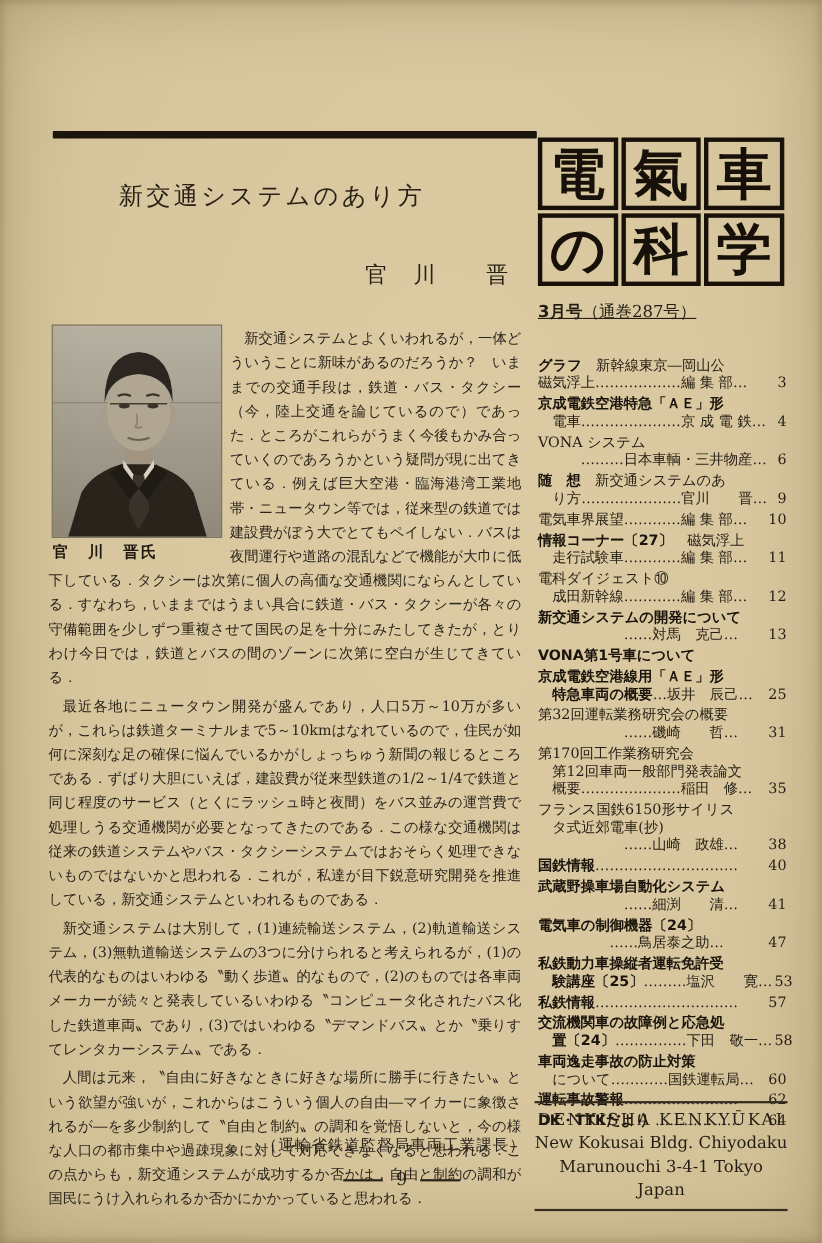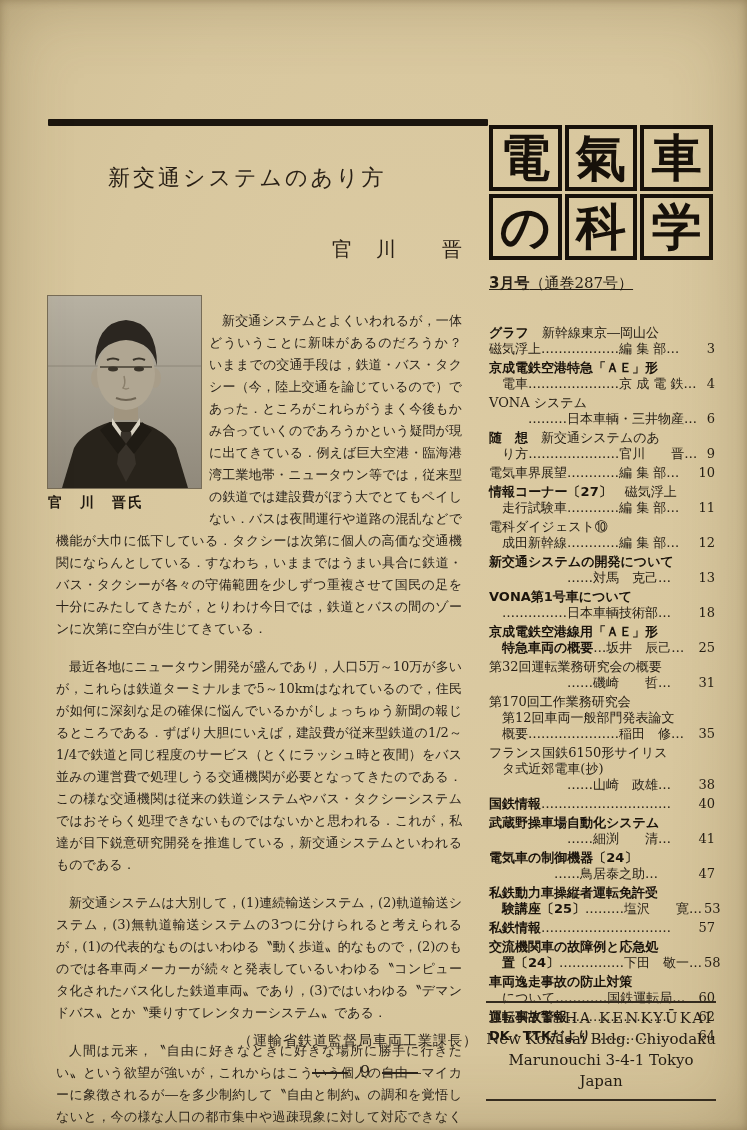--- a/index.html
+++ b/index.html
@@ -26,21 +26,21 @@
     font-family:"DejaVu Serif","Liberation Serif",serif;}
   #issue-line{position:absolute;left:489px;top:274px;width:224px;text-align:left;font-size:15px;color:#241d14;text-decoration:underline;}
   #issue-line .b{font-size:15px;}
 
   
   #article-title{position:absolute;left:108px;top:163px;font-size:22px;letter-spacing:3px;color:#281f15;}
   #author-name{position:absolute;left:40px;top:236px;width:424px;text-align:right;font-size:20px;letter-spacing:2px;color:#281f15;}
 
   #article-body{position:absolute;left:40px;top:294px;width:438px;font-size:13px;line-height:22px;
     text-align:justify;text-justify:inter-ideograph;color:#2b241c;}
-  #article-body p{margin:16px;text-indent:13px;}
+  #article-body p{margin:4px;text-indent:13px;}
   .photo-block{float:left;width:161px;margin:2px 8px 2px 0;}
   .photo-frame{margin-left:8px;width:153px;height:192px;outline:1px solid #776c57;background:#a9a295;}
   .photo-caption{margin-left:8px;width:153px;text-align:left;font-size:14px;letter-spacing:2px;
     padding-top:3px;height:19px;color:#1f1810;}
 
   #signature{position:absolute;left:40px;top:1032px;width:438px;text-align:right;font-size:14px;letter-spacing:1px;}
   #page-number{position:absolute;left:280px;top:1062px;width:170px;display:flex;align-items:center;justify-content:center;gap:12px;font-size:16px;}
   .dash{width:36px;height:2px;background:#2b241c;margin-top:2px;}
 
   
@@ -192,24 +192,20 @@
         </div>
         <div class="toc-line">
           <span class="toc-main"><span>　　　　　　……対馬　克己…</span></span>
           <span class="toc-page">13</span>
         </div>
       </div>
       <div class="toc-entry">
         <div class="toc-line">
           <span class="toc-main"><span class="b">VONA第1号車について</span></span>
         </div>
-        <div class="toc-line">
-          <span class="toc-main"><span>　……………日本車輌技術部…</span></span>
-          <span class="toc-page">18</span>
-        </div>
       </div>
       <div class="toc-entry">
         <div class="toc-line">
           <span class="toc-main"><span class="b">京成電鉄空港線用「ＡＥ」形</span></span>
         </div>
         <div class="toc-line">
           <span class="toc-main"><span class="b">　特急車両の概要</span><span>…坂井　辰己…</span></span>
           <span class="toc-page">25</span>
         </div>
       </div>

